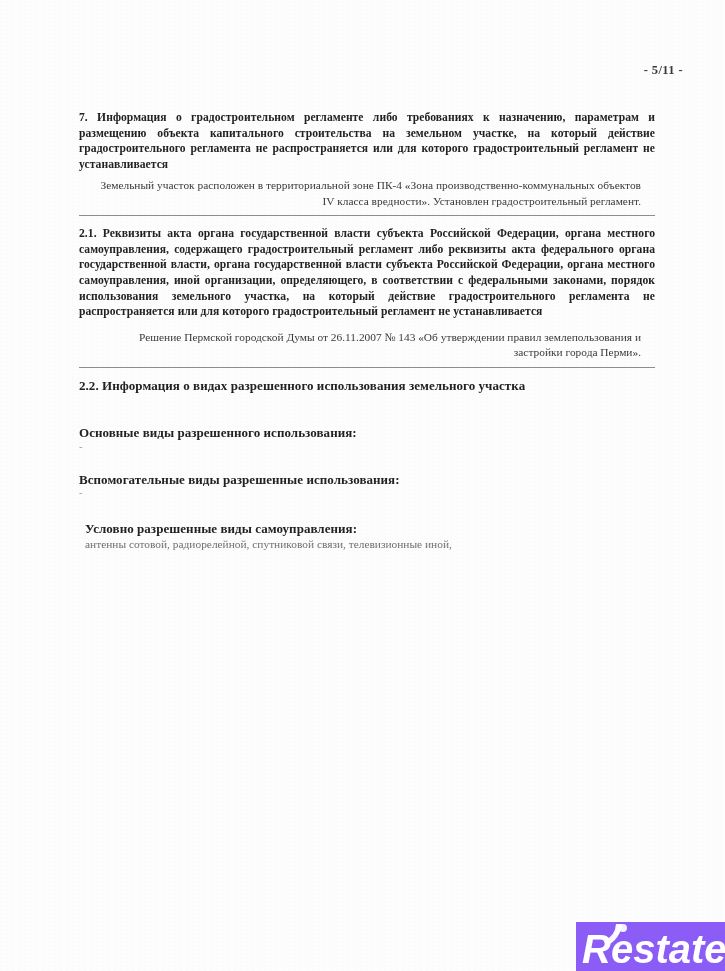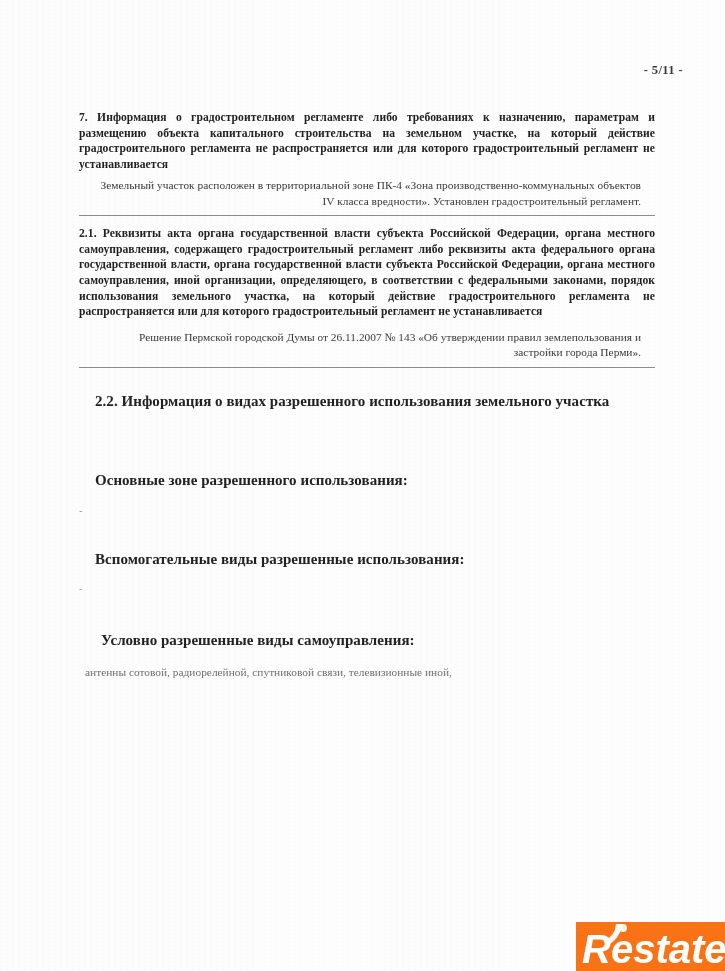--- a/index.html
+++ b/index.html
@@ -80,24 +80,24 @@
     margin: 0;
     height: 0;
     width: 100%;
   }
 
   .spacer-10 { height: 10px; }
   .spacer-6  { height: 6px; }
 
   .sub-heading {
     font-weight: bold;
-    font-size: 15px;
+    font-size: 13px;
     line-height: 15.6px;
     color: #222;
-    margin: 16px;
+    margin: 0;
     letter-spacing: .05px;
   }
 
   .plain-line {
     font-size: 11.4px;
     line-height: 15.4px;
     color: #6f6f6f;
     margin: 0;
   }
 
@@ -111,21 +111,21 @@
 
   .indent-left-6 { padding-left: 6px; }
 
   
   .logo-box {
     position: absolute;
     left: 576px;
     top: 922px;
     width: 149px;
     height: 49px;
-    background: #f97316;
+    background: #8b5cf6;
     overflow: hidden;
   }
   .logo-box svg {
     position: absolute;
     left: 0;
     top: 0;
   }
 </style>
 </head>
 <body>
@@ -162,21 +162,21 @@
 
     <div class="spacer-10"></div>
 
     <p class="sub-heading">2.2. Информация о видах разрешенного использования земельного участка</p>
 
     <div style="height:15px"></div>
 
 
     <div style="height:17px"></div>
 
-    <p class="sub-heading">Основные зоне разрешенного использования:</p>
+    <p class="sub-heading">Основные виды разрешенного использования:</p>
 
     <p class="tiny-dash">-</p>
 
     <div style="height:19px"></div>
 
     <p class="sub-heading">Вспомогательные виды разрешенные использования:</p>
 
     <p class="tiny-dash">-</p>
 
     <div style="height:22px"></div>

